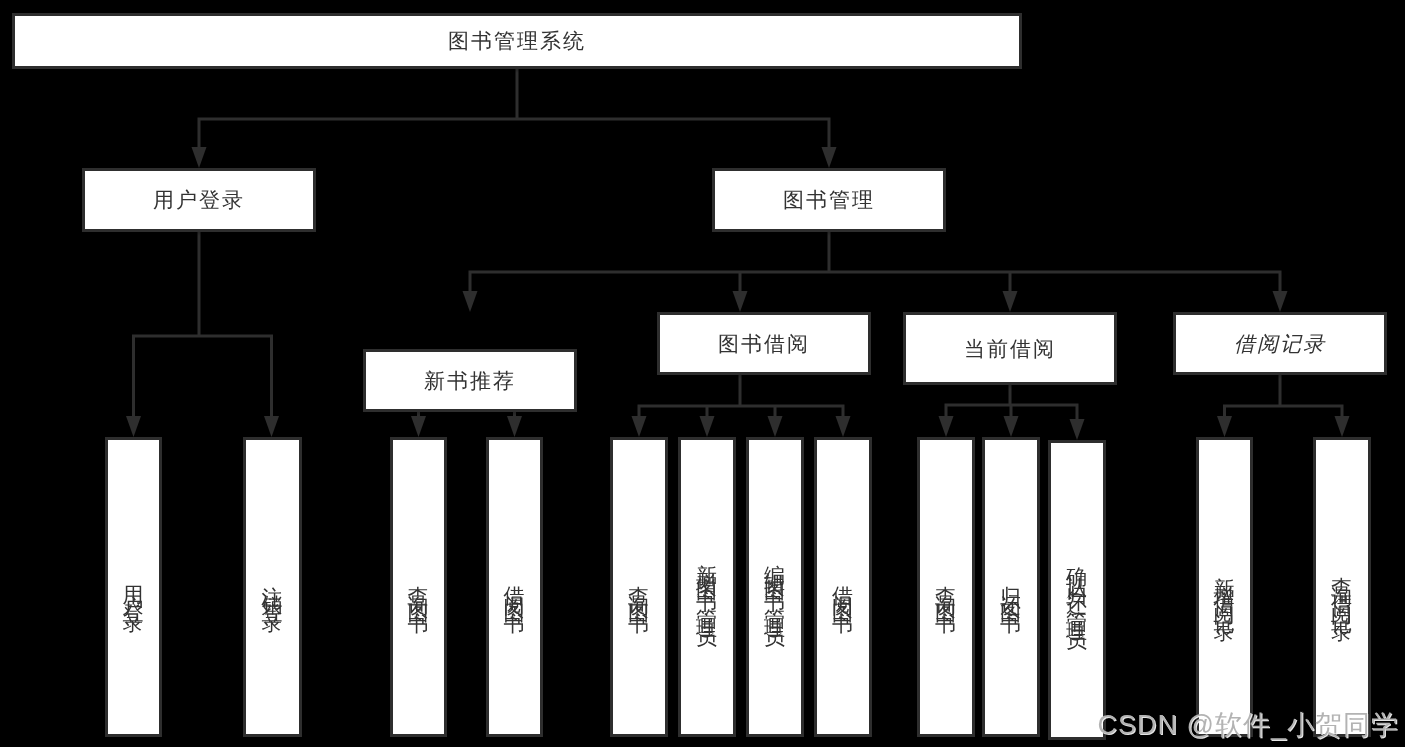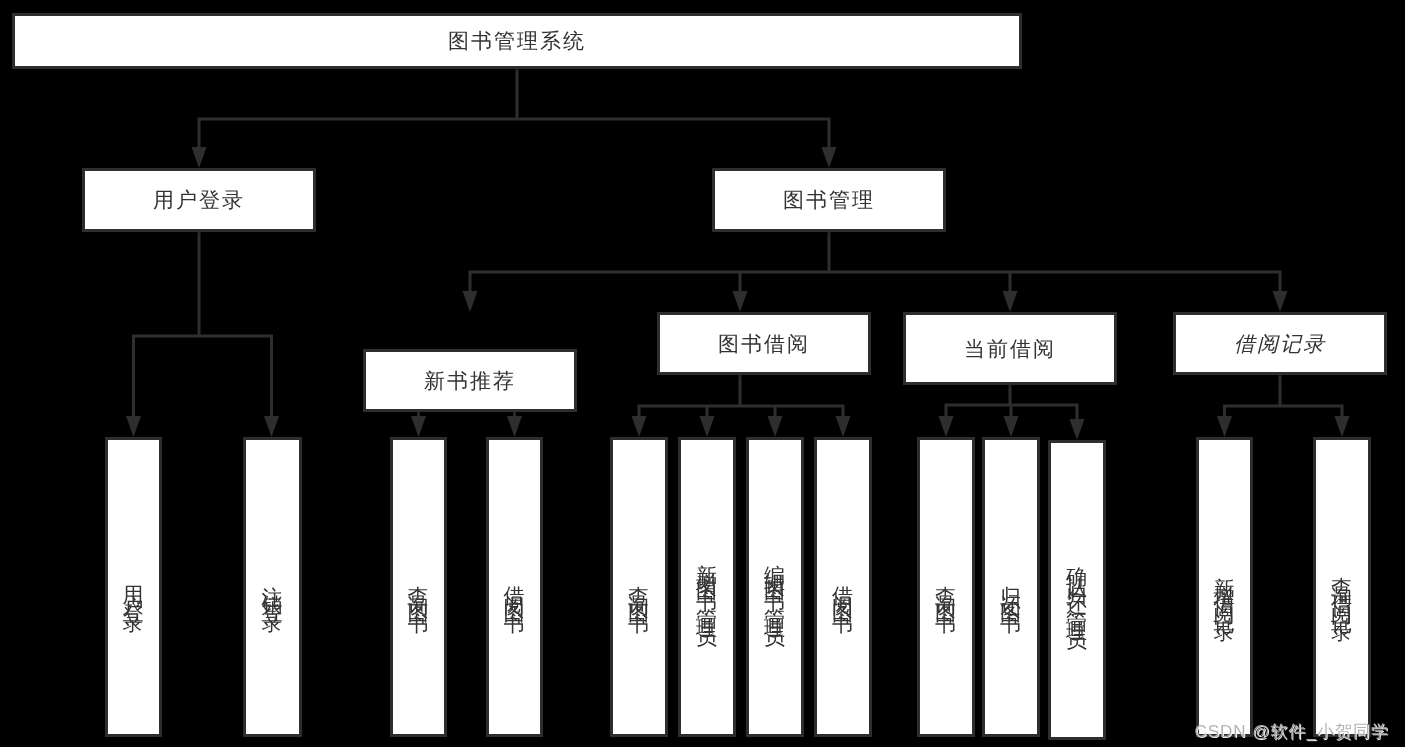--- a/index.html
+++ b/index.html
@@ -41,23 +41,23 @@
   }
   .vbox {
     writing-mode: vertical-rl;
     text-orientation: mixed;
     font-size: 21px;
     letter-spacing: 9px;
     line-height: 1;
   }
   .watermark {
     position: absolute;
-    right: 16px;
+    right: 6px;
     bottom: 4px;
-    font-size: 17px;
+    font-size: 27px;
     letter-spacing: 1px;
     color: #b3b3b3;
     text-shadow: 1px 1px 0 rgba(255,255,255,0.9);
     white-space: nowrap;
     z-index: 5;
   }
   svg .line {
     stroke: #2e2e2e;
     stroke-width: 3;
     fill: none;

